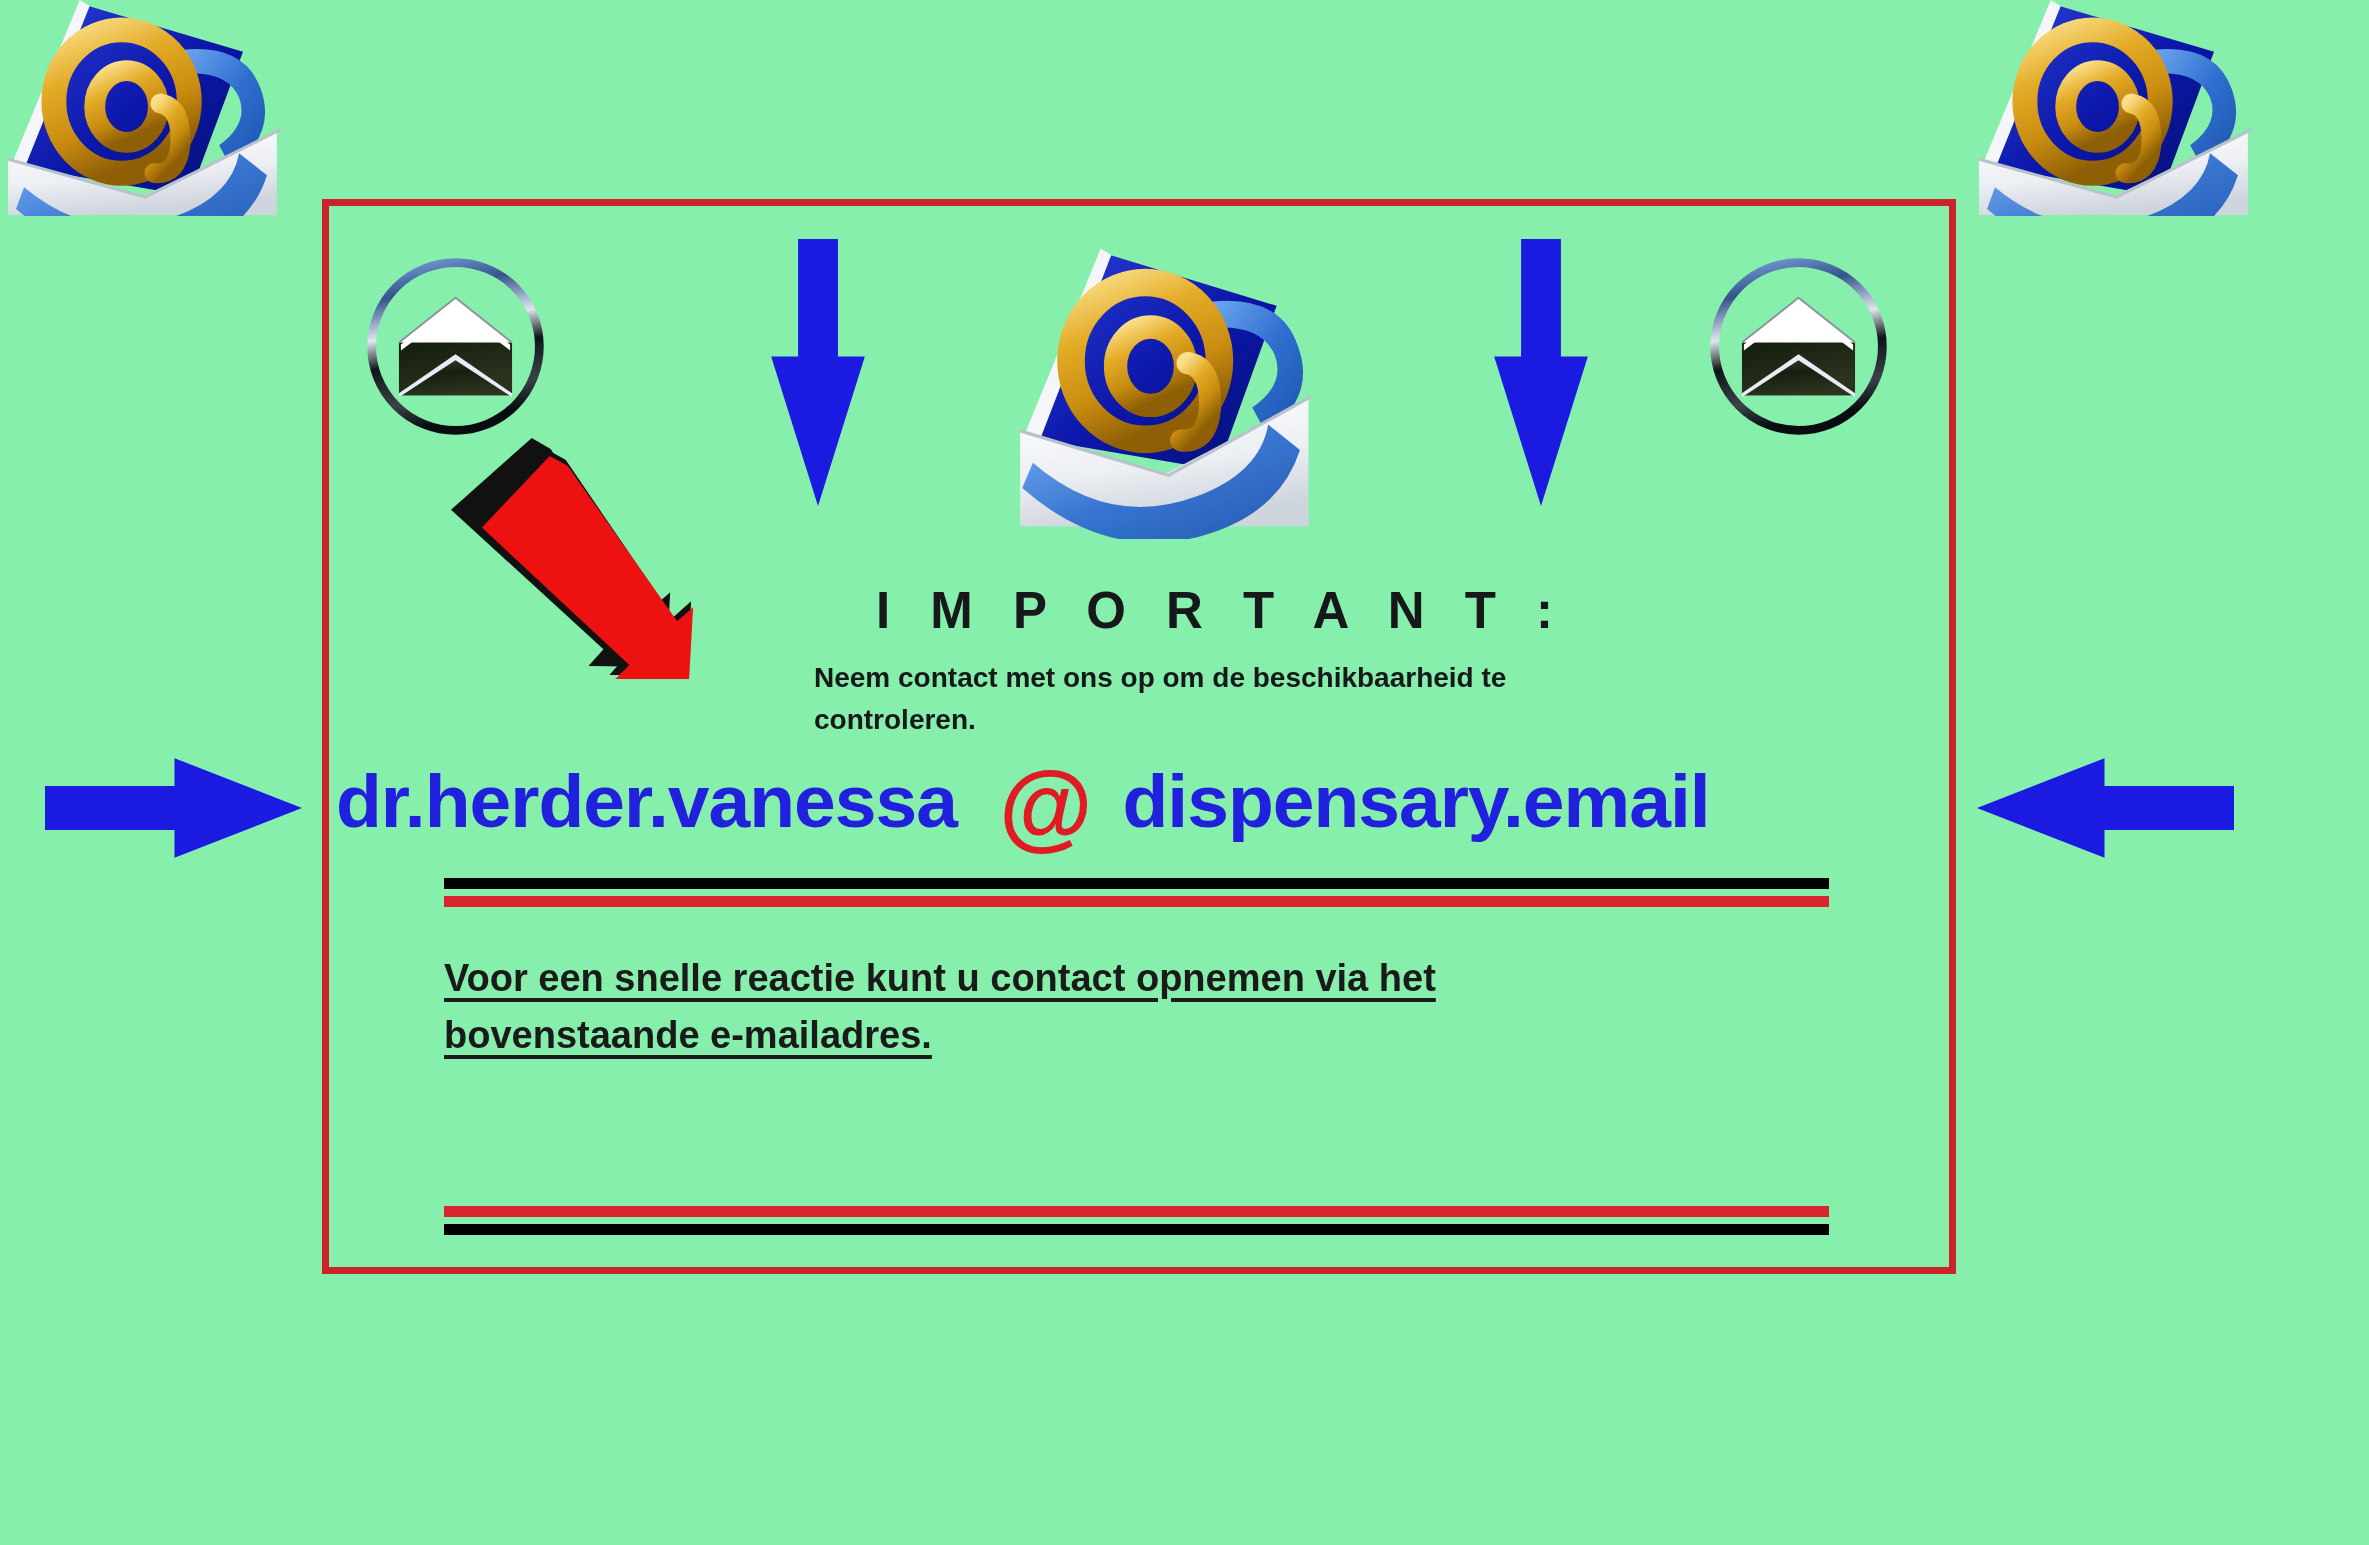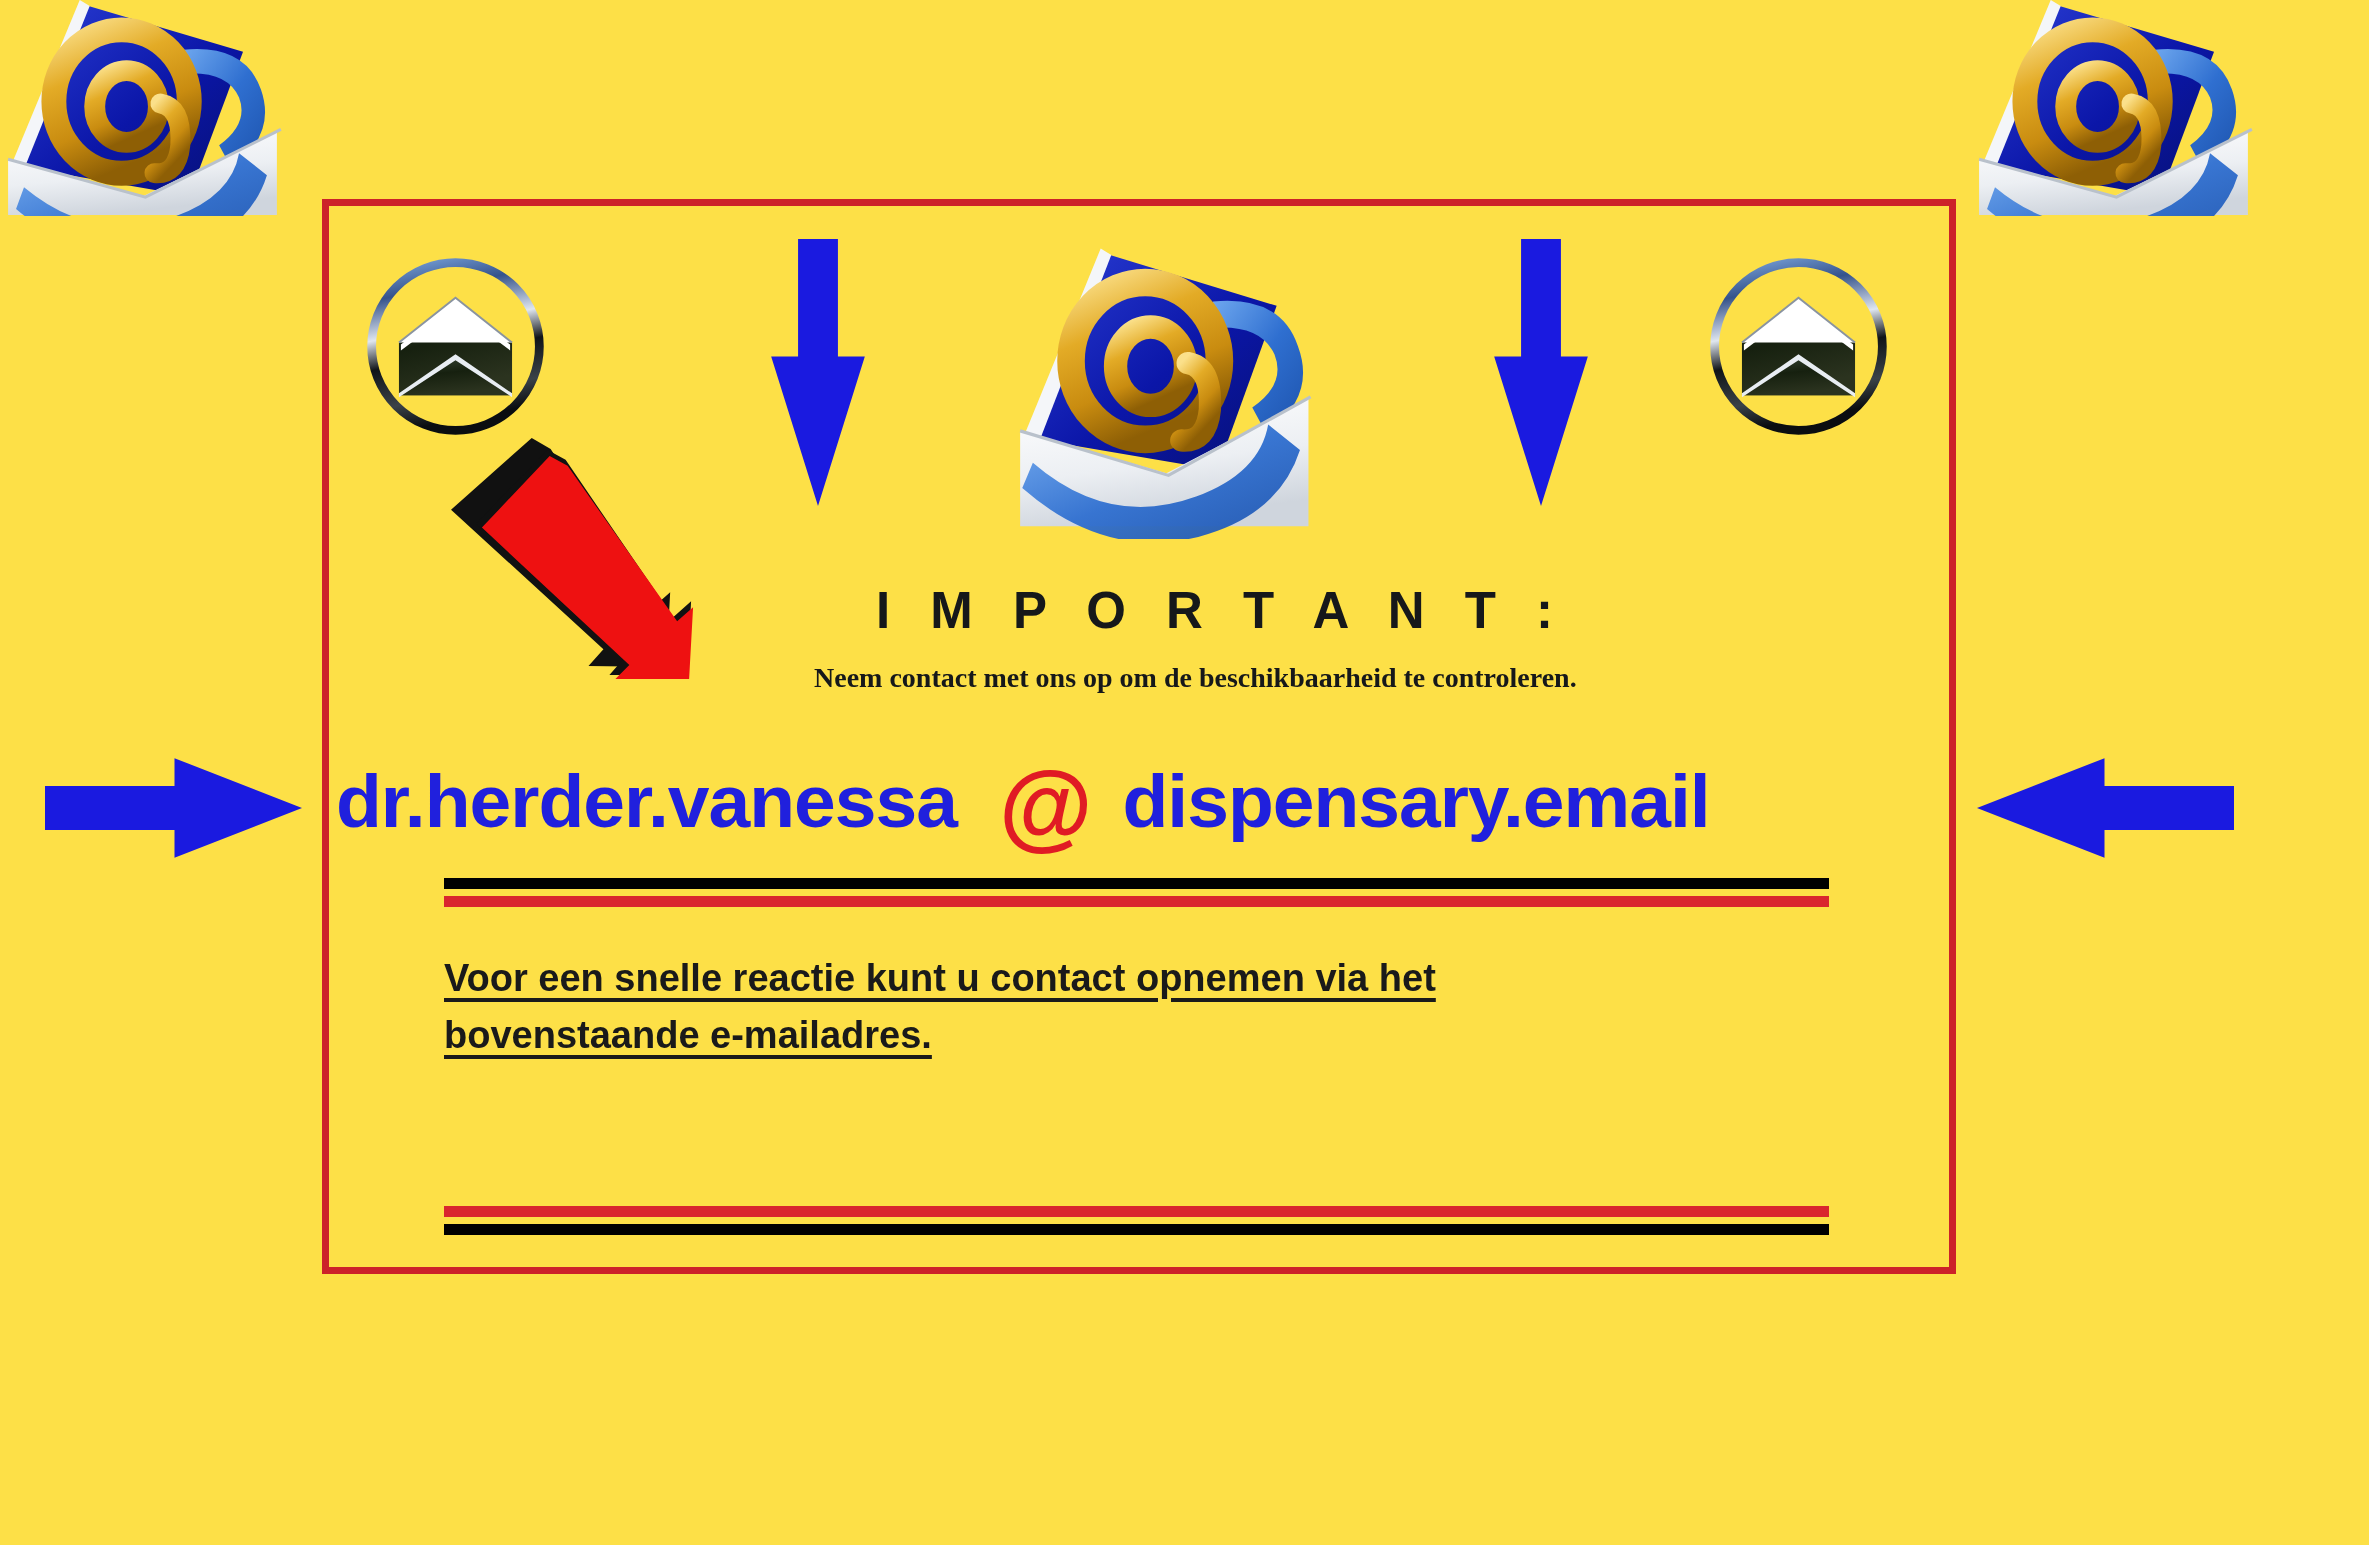--- a/index.html
+++ b/index.html
@@ -8,21 +8,21 @@
     padding: 0;
     background: #ffffff;
   }
   body {
     font-family: "Liberation Sans", sans-serif;
   }
   #stage {
     position: relative;
     width: 2369px;
     height: 1545px;
-    background: #fde047;
+    background: #86efac;
     overflow: hidden;
   }
 
   
   .mail-graphic {
     position: absolute;
     pointer-events: none;
   }
   .mail-graphic svg { display: block; width: 100%; height: 100%; }
 
@@ -64,21 +64,21 @@
     font-size: 51px;
     letter-spacing: 13px;
     color: #16181a;
     white-space: nowrap;
   }
   #contact-note {
     position: absolute;
     left: 814px;
     top: 657px;
     width: 796px;
-    font-family: Liberation Serif, serif;
+    font-family: Liberation Sans, sans-serif;
     font-weight: bold;
     font-size: 28px;
     line-height: 1.5;
     color: #16181a;
   }
 
   
   #email-row {
     position: absolute;
     left: 328px;

